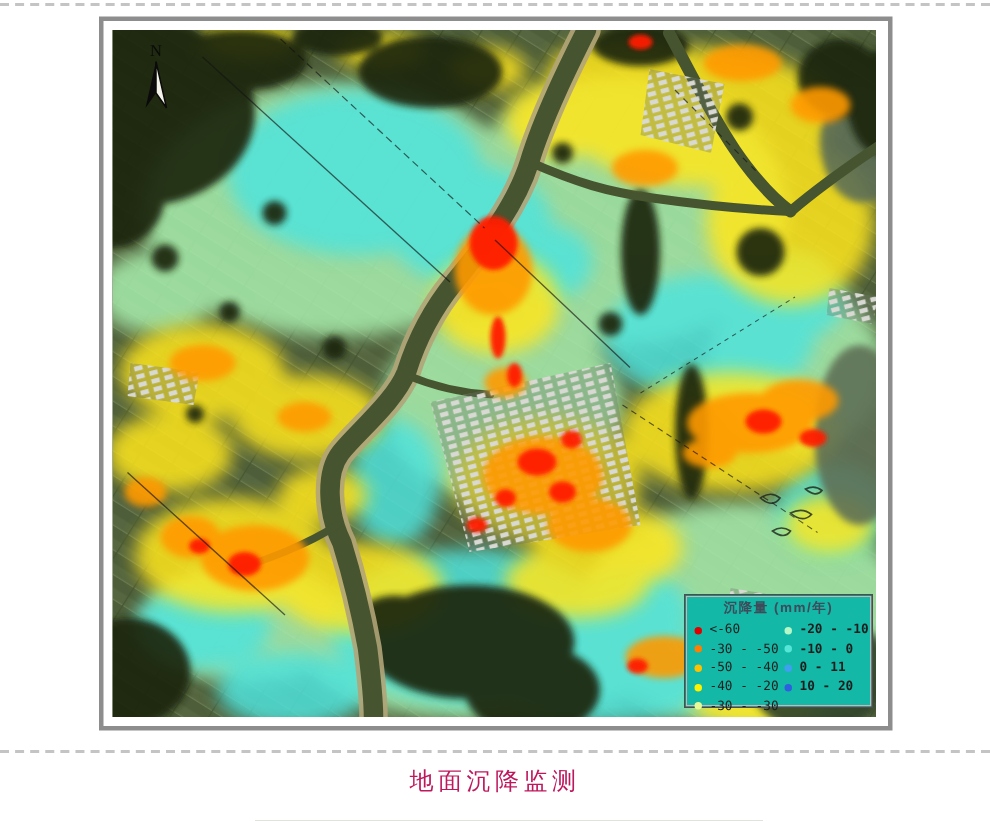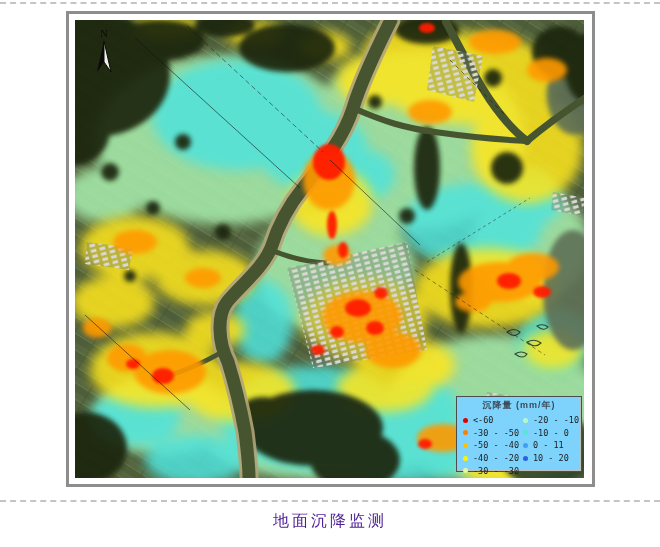--- a/index.html
+++ b/index.html
@@ -10,36 +10,36 @@
   #rule-bottom{top:500px;}
 
   
   #figure-frame{position:absolute;left:66px;top:11px;width:511px;height:458px;
     border:3px solid #8d8d8d;background:#ffffff;padding:6px;}
   #map-canvas{position:relative;width:509px;height:458px;overflow:hidden;background:#5a6b48;}
   #map-canvas svg{display:block;}
 
   
   #legend{position:absolute;left:381px;top:376px;width:126px;height:76px;
-    background:#7dd3fc;border:1px solid #4d4d4d;box-sizing:border-box;
+    background:#14b8a6;border:1px solid #4d4d4d;box-sizing:border-box;
     box-shadow:0 0 0 1px #bdbdbd inset;}
   #legend-title{font-size:9px;color:#3e4b5a;text-align:center;margin-top:2px;
     letter-spacing:1px;font-weight:bold;}
   #legend-cols{display:flex;padding:2px 2px 0 6px;}
   .leg-col{display:flex;flex-direction:column;}
   #leg-col-left{width:62px;}
-  #leg-col-right{width:56px;}
+  #leg-col-right{width:56px;font-weight:bold;}
   .leg-row{display:flex;align-items:center;height:12.6px;}
   .leg-dot{width:5px;height:5px;border-radius:50%;margin-right:5px;flex:0 0 auto;}
   .leg-label{font-size:8.5px;color:#1d1d1d;font-family:"DejaVu Sans Mono","Liberation Mono",monospace;
     white-space:nowrap;letter-spacing:0;}
 
   
   #caption{position:absolute;left:0;top:511px;width:660px;text-align:center;
-    font-size:16px;color:#4c1d95;letter-spacing:3px;
+    font-size:16px;color:#be185d;letter-spacing:3px;
     font-family:"Liberation Serif","DejaVu Serif",serif;}
 </style>
 </head>
 <body>
 
 <div id="stage">
   <div class="rule" id="rule-top"></div>
   <div class="rule" id="rule-bottom"></div>
 
   <div id="figure-frame">

